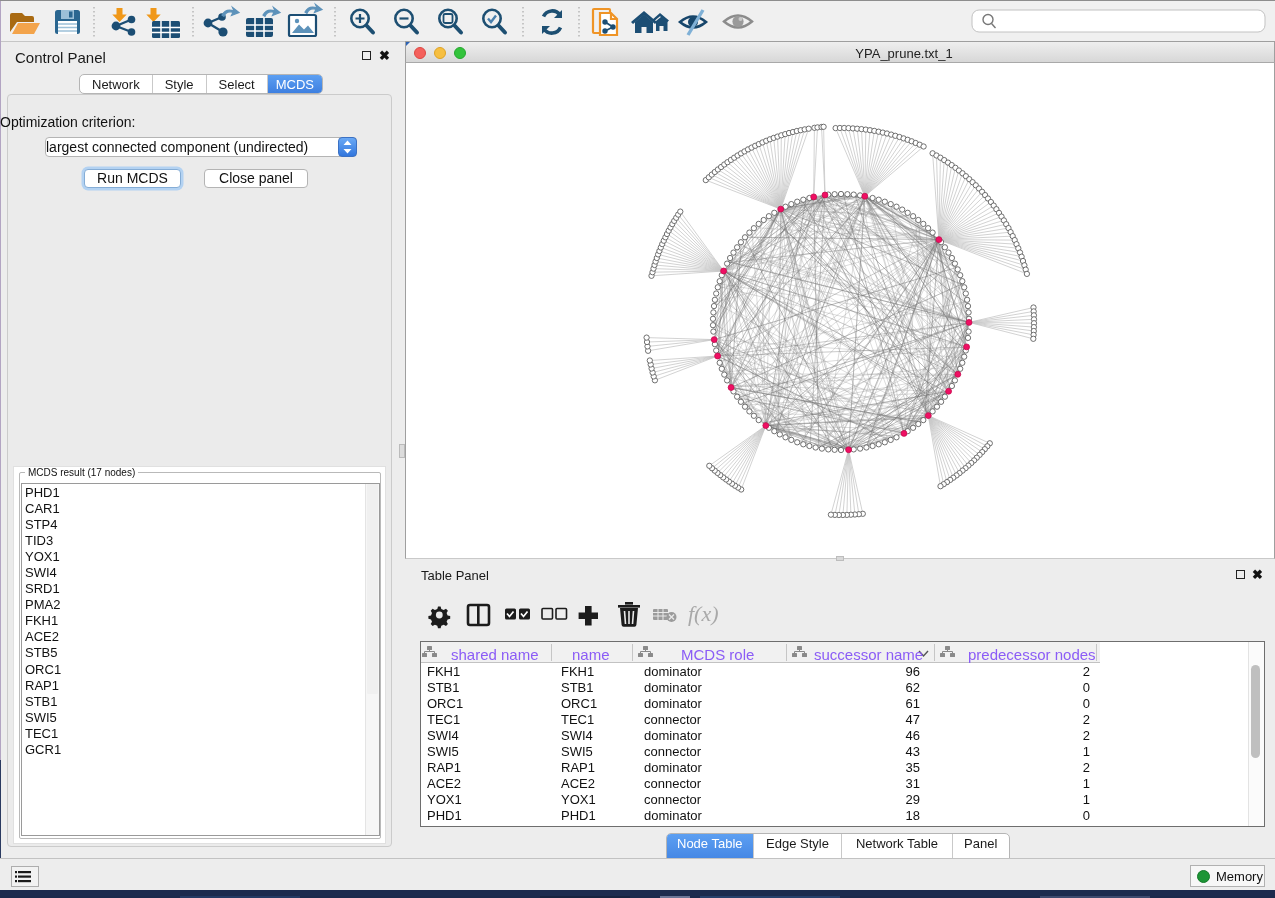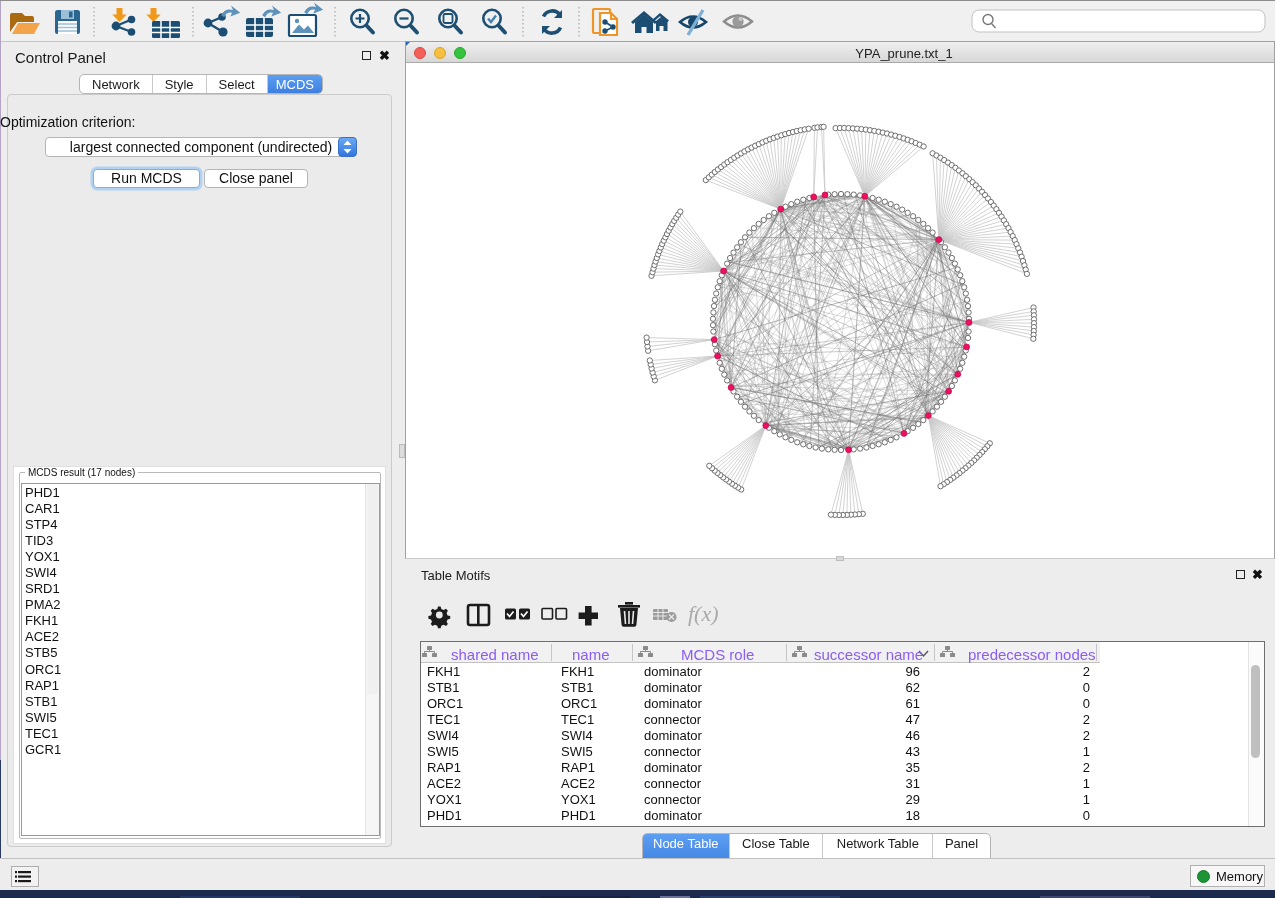--- a/index.html
+++ b/index.html
@@ -11,24 +11,24 @@
 
 #cp-title{left:15px;top:49px;font-size:15px;color:#1a1a1a}
 .winbtn{position:absolute;width:9px;height:9px;border:1.5px solid #222}
 .winx{position:absolute;font-size:13px;font-weight:bold;color:#111;line-height:10px}
 #tabs{left:79px;top:74px;height:20px;display:flex;border:1px solid #b5b5b5;border-radius:5px;overflow:hidden;background:#fff}
 .tab{font-size:13px;color:#1a1a1a;padding:2px 12px 0;border-right:1px solid #c9c9c9;text-align:right}
 .tab.last{border-right:none}
 .tab.sel{background:linear-gradient(#5c9ff2,#3d7fe0);color:#fff}
 #cpane{left:7px;top:94px;width:385px;height:753px;background:#ebebeb;border:1px solid #cbcbcb;border-radius:4px}
 #optlbl{left:0px;top:114px;width:400px;font-size:14px;color:#111}
-#combo{left:45px;top:137px;width:312px;height:20px;background:#fff;border:1px solid #b4b4b4;border-radius:4px;font-size:14px;color:#111;line-height:18px;text-align:center}
+#combo{left:45px;top:137px;width:312px;height:20px;background:#fff;border:1px solid #b4b4b4;border-radius:4px;font-size:14px;color:#111;line-height:18px;text-align:left}
 #combocap{left:338px;top:137px;width:19px;height:20px;border-radius:4px;background:linear-gradient(#6aa9f5,#3276dd);border:1px solid #3b71c4}
 .btn{position:absolute;height:19px;background:#fff;border:1px solid #b4b4b4;border-radius:4px;font-size:14px;color:#111;text-align:center;line-height:17px}
-#runbtn{left:93px;top:169px;width:107px;box-shadow:0 0 0 2.5px #b3d2f2;border-color:#85add6}
+#runbtn{left:84px;top:169px;width:97px;box-shadow:0 0 0 2.5px #b3d2f2;border-color:#85add6}
 #closebtn{left:204px;top:169px;width:104px}
 #grpouter{left:13px;top:466px;width:373px;height:378px;background:#fff;border:1px solid #e0e0e0}
 #grpframe{left:19px;top:472px;width:362px;height:367px;border:1px solid #b9b9b9;border-radius:2px}
 #grplbl{left:25px;top:467px;background:#fff;padding:0 3px;font-size:10px;color:#111}
 #mlist{left:21px;top:483px;width:359px;height:353px;background:#fff;border:1px solid #9a9a9a;font-size:13px;color:#111;line-height:16.05px;padding:1px 0 0 3px}
 #mscroll{left:365px;top:484px;width:14px;height:351px;background:#f6f6f6;border-left:1px solid #e4e4e4}
 #mthumb{left:367px;top:484px;width:11px;height:210px;background:#f0f0f0;border-radius:1px}
 
 #netwin{left:405px;top:41px;width:870px;height:518px;background:#fff;border:1px solid #9f9f9f;border-bottom-color:#c9c9c9}
 #netsvg{left:406px;top:64px;width:868px;height:494px}
@@ -41,21 +41,21 @@
 
 #tp-title{left:421px;top:568px;font-size:13px;color:#1a1a1a}
 #tframe{left:420px;top:641px;width:845px;height:186px;background:#fff;border:1px solid #6e6e6e}
 #thead{left:421px;top:642px;width:679px;height:21px;background:#f1f1f1;border-bottom:1px solid #c2c2c2}
 .hdiv{position:absolute;top:644px;height:17px;width:1px;background:#c6c6c6}
 .hlbl{position:absolute;top:646px;font-size:15px;color:#8b5cf6}
 .rowtxt{position:absolute;font-size:13px;color:#111;height:16px;line-height:16px}
 .rnum{text-align:right}
 #tscroll{left:1248px;top:642px;width:16px;height:184px;background:#fbfbfb;border-left:1px solid #e3e3e3}
 #tthumb{left:1251px;top:665px;width:9px;height:93px;background:#bfbfbf;border-radius:4.5px}
-#btabs{left:642px;top:833px;height:35px;display:flex;border:1px solid #b5b5b5;border-radius:5px;overflow:hidden;background:#fff}
+#btabs{left:666px;top:833px;height:35px;display:flex;border:1px solid #b5b5b5;border-radius:5px;overflow:hidden;background:#fff}
 .btab{font-size:13px;color:#1a1a1a;padding:2px 10px 0;border-right:1px solid #c9c9c9}
 .btab.last{border-right:none}
 .btab.sel{background:linear-gradient(#5c9ff2,#3d7fe0);color:#fff}
 
 #status{left:0;top:858px;width:1275px;height:32px;background:#ededed;border-top:1px solid #c2c2c2}
 #hambtn{left:11px;top:866px;width:28px;height:21px;background:#f2f2f2;border:1px solid #adadad}
 #membtn{left:1190px;top:865px;width:75px;height:22px;background:#f7f7f7;border:1px solid #b1b1b1;font-size:13px;color:#111}
 #memdot{left:1197px;top:870px;width:13px;height:13px;border-radius:50%;background:#1d9536;border:1px solid #157a2a}
 #bottomstrip{left:0;top:890px;width:1275px;height:8px;background:#1c2b4e}
 </style></head><body>
@@ -491,21 +491,21 @@
           <circle cx="765.8" cy="425.6" r="2.95"></circle>
           <circle cx="731.1" cy="387.5" r="2.95"></circle>
           <circle cx="717.6" cy="356.0" r="2.95"></circle>
           <circle cx="714.2" cy="339.6" r="2.95"></circle>
           <circle cx="723.6" cy="271.0" r="2.95"></circle>
         </g>
 </svg>
 </div>
 <div class="abs" id="vsplit-handle"></div>
 <div class="abs" id="hsplit-handle"></div>
-<div class="abs" id="tp-title">Table Motifs</div>
+<div class="abs" id="tp-title">Table Panel</div>
 <div class="winbtn" style="left:1236px;top:570px"></div>
 <div class="winx" style="left:1252px;top:570px">✖</div>
 <svg class="abs" style="left:405px;top:595px" width="870" height="45" viewBox="0 0 870 45">
 <g fill="#1c1c1c">
 <path d="M33 11.5 l2.6 0 .7 2.6 2.4 1 2.3-1.3 1.9 1.9 -1.3 2.3 1 2.4 2.6.7 0 2.6 -2.6.7 -1 2.4 1.3 2.3 -1.9 1.9 -2.3-1.3 -2.4 1 -.7 2.6 -2.6 0 -.7-2.6 -2.4-1 -2.3 1.3 -1.9-1.9 1.3-2.3 -1-2.4 -2.6-.7 0-2.6 2.6-.7 1-2.4 -1.3-2.3 1.9-1.9 2.3 1.3 2.4-1z"></path>
 <circle cx="34.3" cy="20" r="3.4" fill="#e9e9e9"></circle>
 <rect x="63" y="10" width="21" height="20" rx="2" fill="none" stroke="#1c1c1c" stroke-width="2.6"></rect>
 <rect x="72" y="10" width="2.6" height="20"></rect>
 <rect x="100" y="13.5" width="11" height="11" rx="1.5"></rect>
 <path d="M102 18.5 l2.5 3 4 -5" stroke="#fff" stroke-width="1.7" fill="none"></path>
@@ -568,21 +568,21 @@
 <div class="hlbl" style="left:968px">predecessor nodes</div>
 <div class="rowtxt" style="left:427px;top:664px;line-height:16px">FKH1<br>STB1<br>ORC1<br>TEC1<br>SWI4<br>SWI5<br>RAP1<br>ACE2<br>YOX1<br>PHD1</div>
 <div class="rowtxt" style="left:561px;top:664px;line-height:16px">FKH1<br>STB1<br>ORC1<br>TEC1<br>SWI4<br>SWI5<br>RAP1<br>ACE2<br>YOX1<br>PHD1</div>
 <div class="rowtxt" style="left:644px;top:664px;line-height:16px">dominator<br>dominator<br>dominator<br>connector<br>dominator<br>connector<br>dominator<br>connector<br>connector<br>dominator</div>
 <div class="rowtxt rnum" style="left:820px;top:664px;width:100px;line-height:16px">96<br>62<br>61<br>47<br>46<br>43<br>35<br>31<br>29<br>18</div>
 <div class="rowtxt rnum" style="left:990px;top:664px;width:100px;line-height:16px">2<br>0<br>0<br>2<br>2<br>1<br>2<br>1<br>1<br>0</div>
 <div class="abs" id="tscroll"></div>
 <div class="abs" id="tthumb"></div>
 <div class="abs" id="btabs">
       <div class="btab sel">Node Table</div>
-      <div class="btab" style="padding:2px 12.5px 0">Close Table</div>
+      <div class="btab" style="padding:2px 12.5px 0">Edge Style</div>
       <div class="btab" style="padding:2px 13.5px 0">Network Table</div>
       <div class="btab last" style="padding:2px 11.5px 0">Panel</div>
     </div>
 <div class="abs" id="status"></div>
 <div class="abs" id="hambtn"><svg width="26" height="19" viewBox="0 0 26 19">
         <g fill="#1a1a1a">
           <rect x="6" y="4" width="13" height="2.2"></rect>
           <rect x="6" y="8.5" width="13" height="2.2"></rect>
           <rect x="6" y="13" width="13" height="2.2"></rect>
           <rect x="3" y="4" width="2" height="2.2"></rect>

